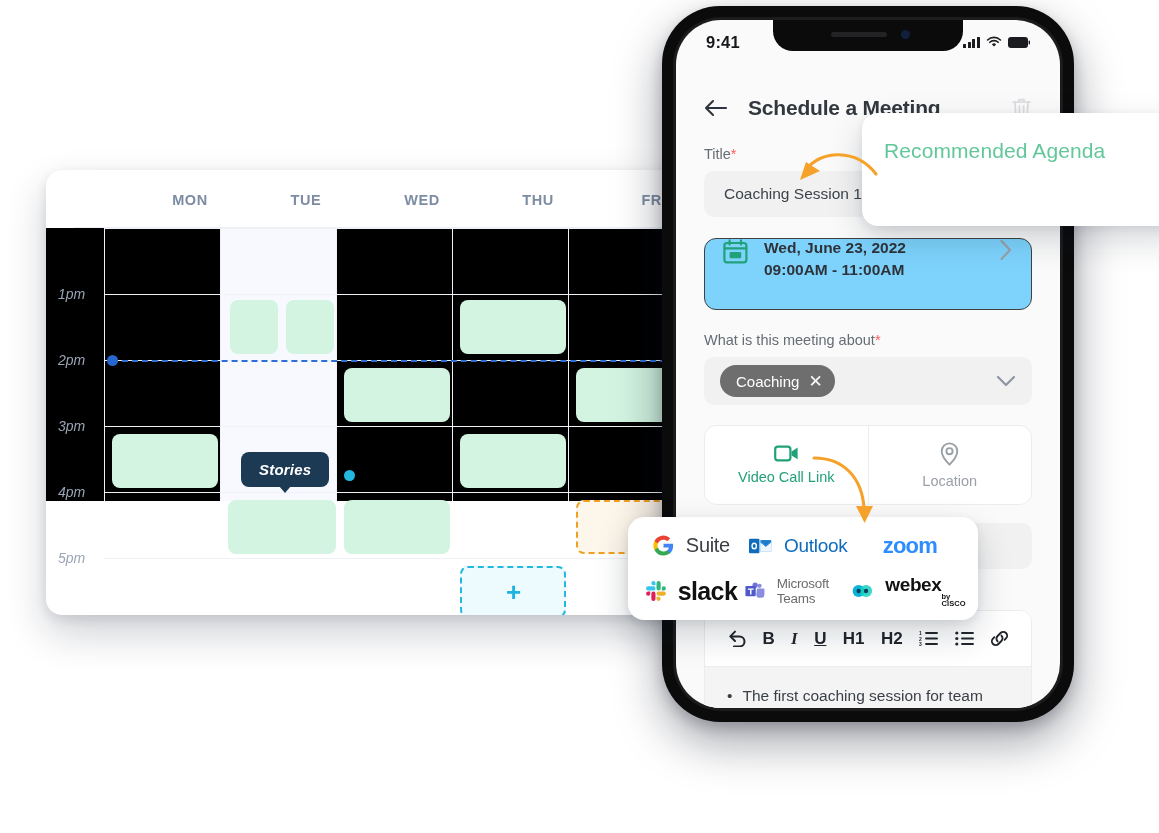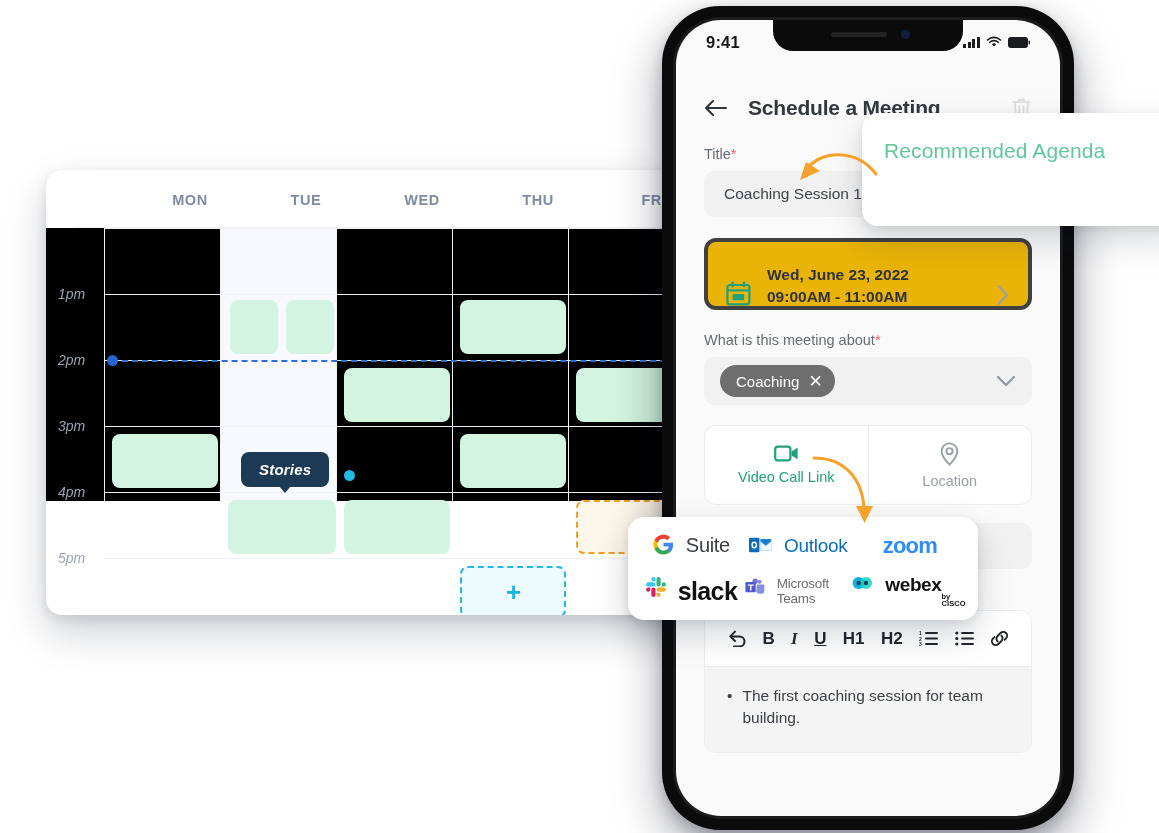--- a/index.html
+++ b/index.html
@@ -68,21 +68,21 @@
   #cal-tooltip::after {
     content: ""; position: absolute; left: 50%; margin-left: -6px; bottom: -6px;
     width: 0; height: 0;
     border-left: 6px solid transparent; border-right: 6px solid transparent;
     border-top: 7px solid #1d3a55;
   }
 
   
   #phone {
     position: absolute; left: 662px; top: 6px;
-    width: 412px; height: 824px;
+    width: 412px; height: 716px;
     background: #0b0b0c;
     border-radius: 58px;
     box-shadow: 0 20px 48px rgba(8,14,28,.38), 0 6px 14px rgba(8,14,28,.2);
     padding: 11px;
   }
   #phone-bezel {
     width: 100%; height: 100%; background: #1c1c1e;
     border-radius: 48px; padding: 3px;
   }
   #phone-screen {
@@ -128,22 +128,22 @@
   .field-label {
     font-size: 14.5px; color: #666c75; margin-bottom: 9px;
   }
   .req { color: #ff5a5a; }
   .input-box {
     background: #f1f1f1; border-radius: 10px;
     height: 46px; display: flex; align-items: center;
     padding: 0 20px; font-size: 15.5px; color: #3d434b;
   }
   #date-card {
-    margin-top: 21px; border: 4px solid #404040; border-radius: 12px;
-    background: #eab308; height: 72px; display: flex; align-items: flex-end;
+    margin-top: 21px; border: 1px solid #404040; border-radius: 12px;
+    background: #7dd3fc; height: 72px; display: flex; align-items: flex-start;
     padding: 0 18px;
   }
   #date-text { margin-left: 16px; flex: 1; }
   #date-line1 { font-size: 15.5px; font-weight: 700; color: #2e333a; }
   #date-line2 { font-size: 15.5px; font-weight: 700; color: #2e333a; margin-top: 4px; }
   #about-label { margin-top: 22px; }
   #about-box {
     background: #f1f1f1; border-radius: 10px; height: 48px;
     display: flex; align-items: center; padding: 0 16px; gap: 32px;
   }
@@ -207,21 +207,21 @@
 
   #logo-card {
     position: absolute; left: 628px; top: 517px;
     width: 350px; height: 103px; background: #fff;
     border-radius: 16px;
     box-shadow: 0 14px 34px rgba(12,22,40,.18), 0 3px 10px rgba(12,22,40,.08);
     z-index: 60;
     display: grid; grid-template-columns: 1fr 1fr 1fr; grid-template-rows: 1fr 1fr;
     align-items: center; justify-items: center; padding: 6px 10px;
   }
-  .logo { display: flex; align-items: flex-start; gap: 12px; }
+  .logo { display: flex; align-items: center; gap: 12px; }
   .logo-text { font-size: 19px; font-weight: 700; letter-spacing: -.3px; }
 
   #arrow-title, #arrow-video { position: absolute; z-index: 61; pointer-events: none; }
 </style>
 </head>
 <body>
 
 <div id="stage">
 
   <div id="calendar-card">

